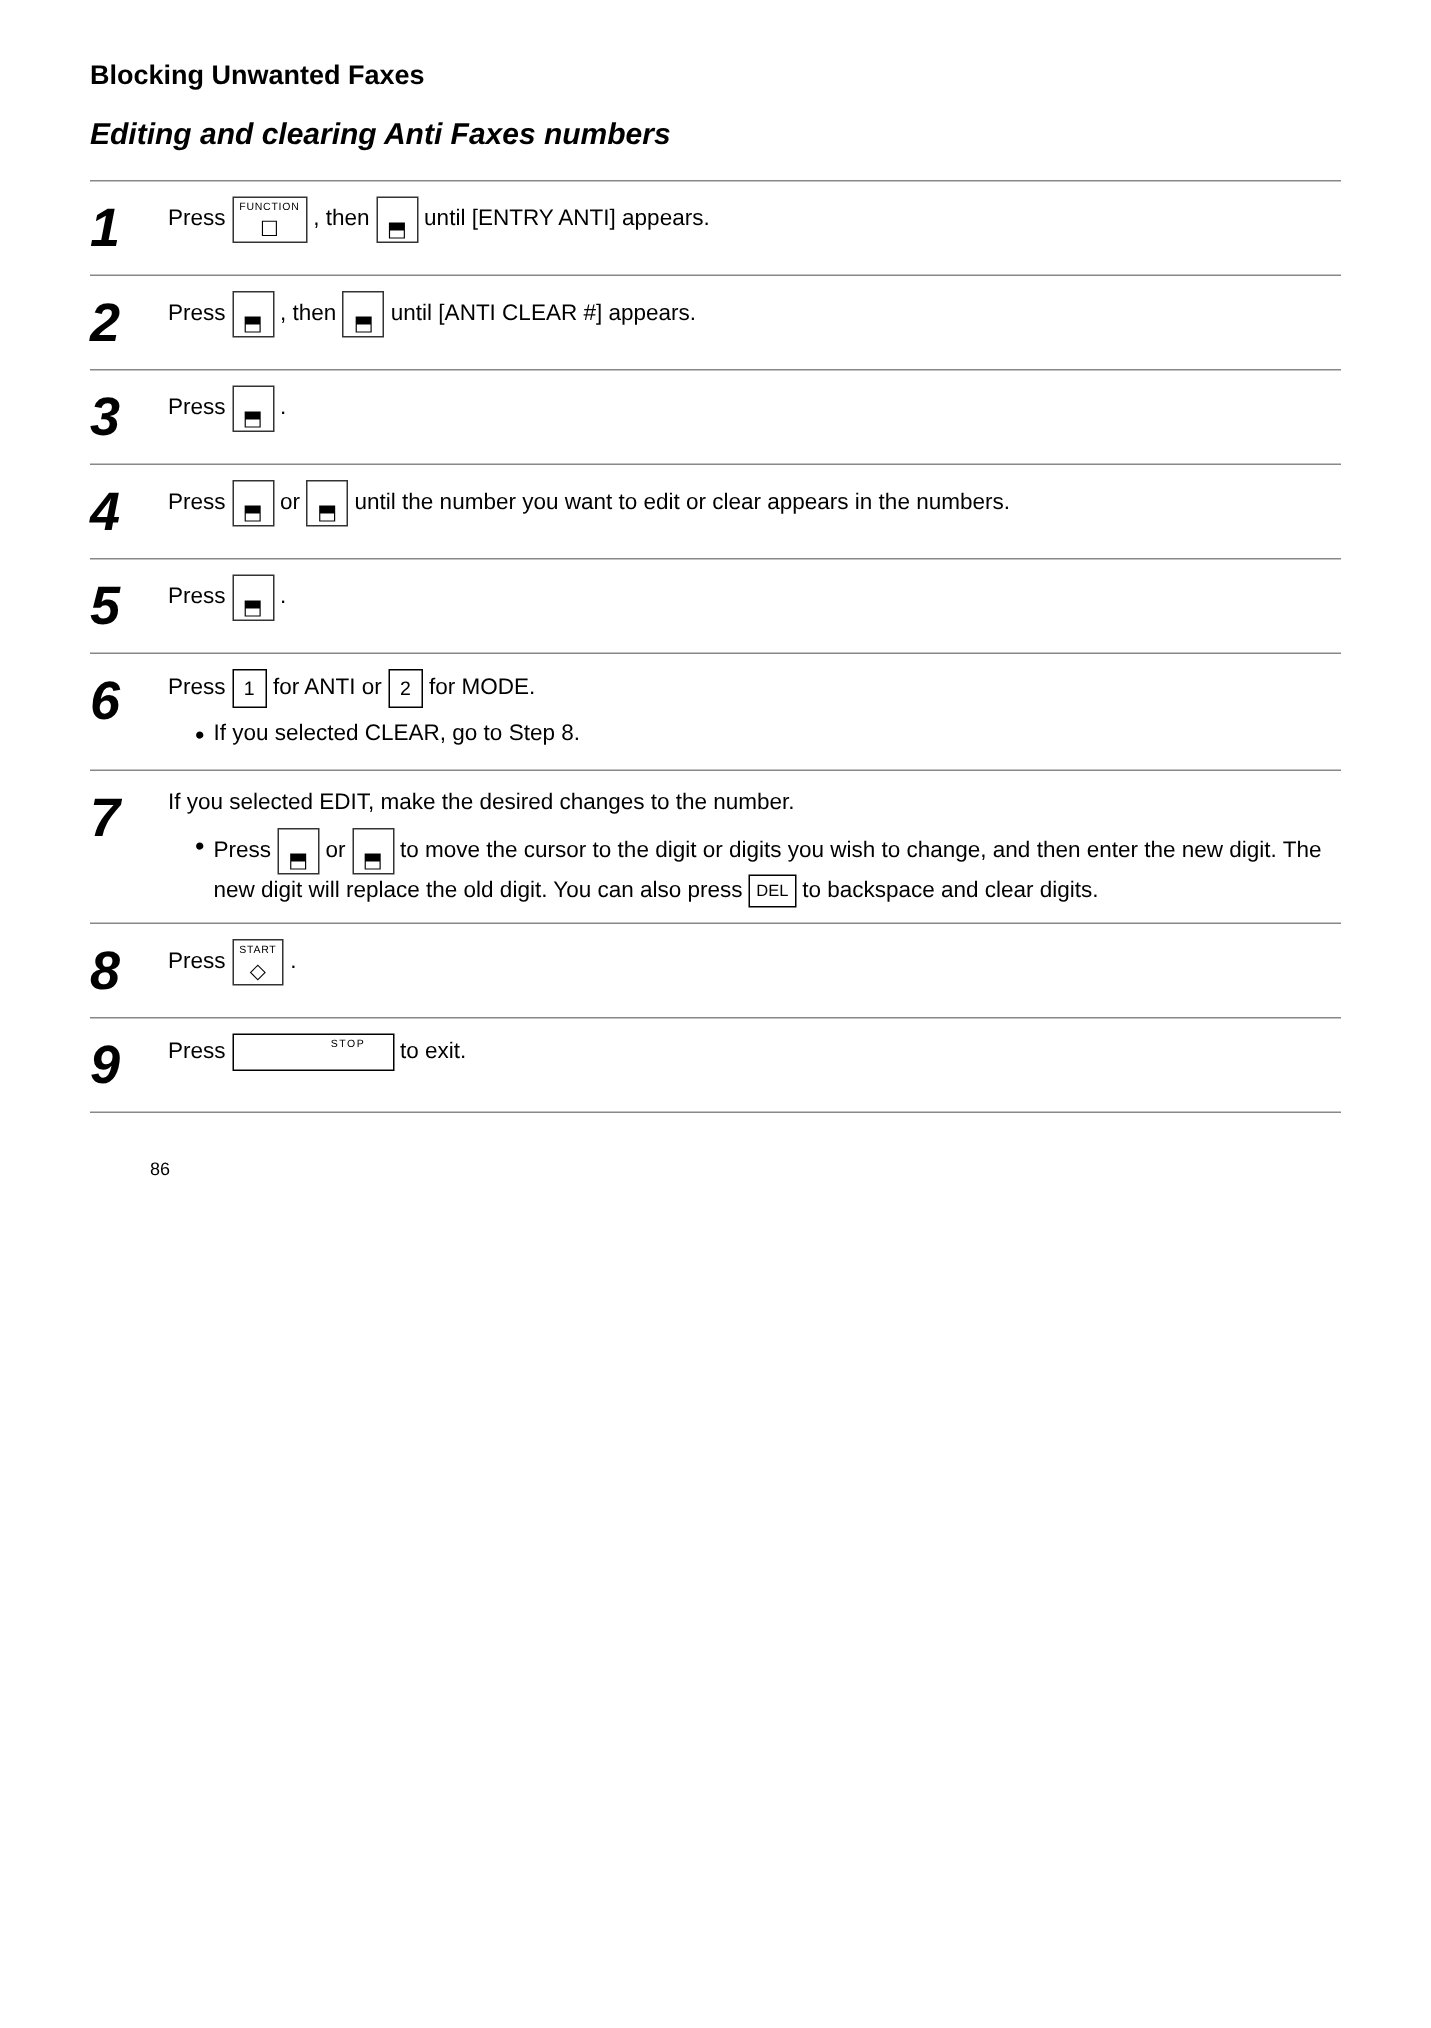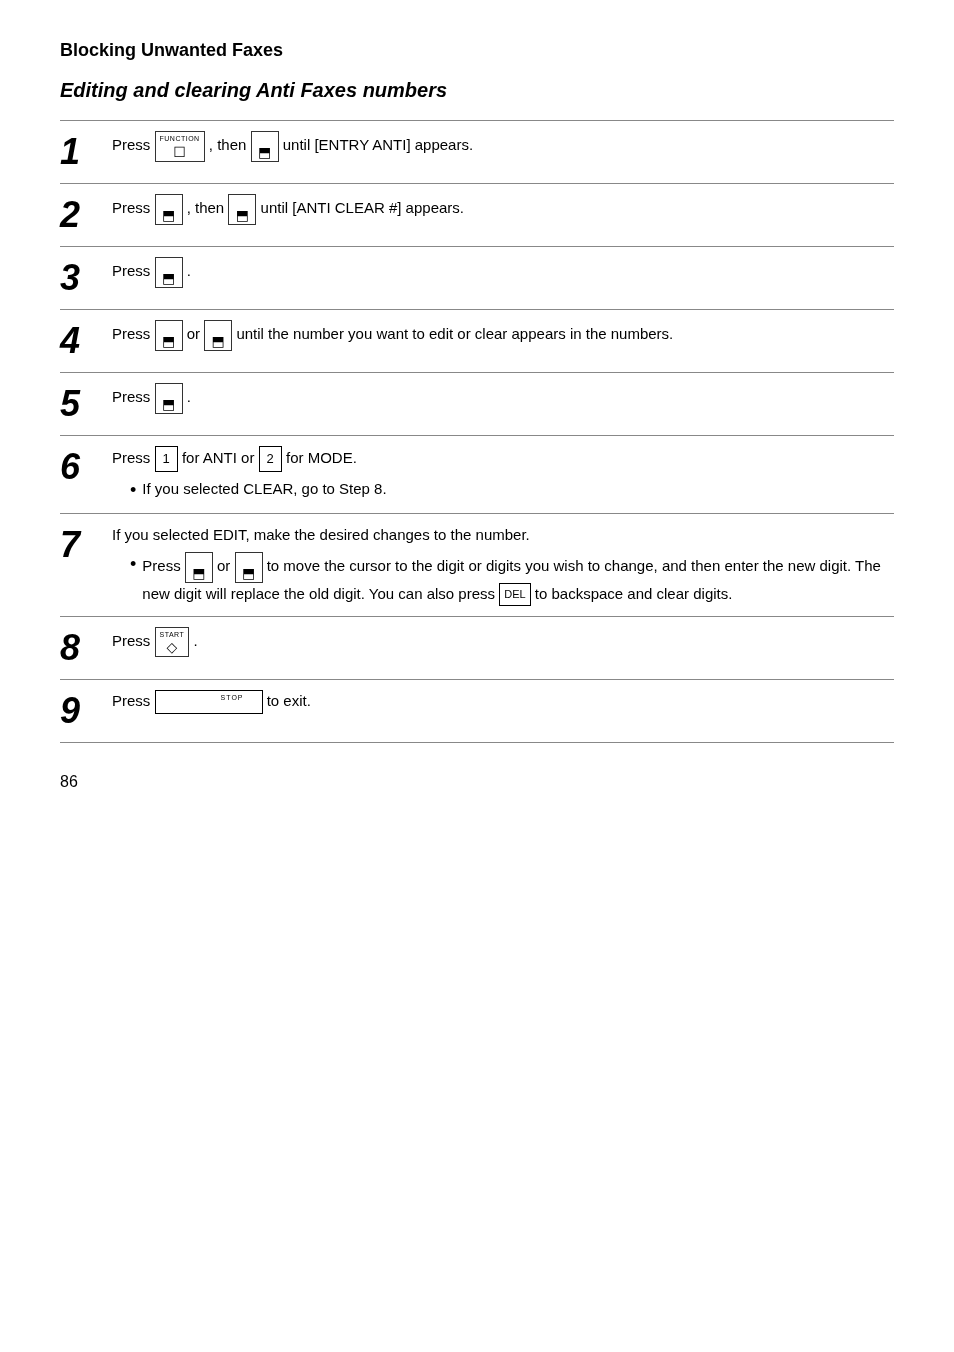--- a/index.html
+++ b/index.html
@@ -92,21 +92,22 @@
     .fax-btn .top-label {
       font-size: 7px;
       letter-spacing: 0.5px;
     }
     .fax-btn .icon-sym {
       font-size: 14px;
       line-height: 1;
     }
     .page-num {
       margin-top: 30px;
-      font-size: 16px;
+      font-size: 12px;
+      margin-left: 40px;
     }
   </style>
 </head>
 <body>
 
 <div class="page-title">Blocking Unwanted Faxes</div>
 
 <div class="section-title">Editing and clearing Anti Faxes numbers</div>
 
 <table class="steps-table">

